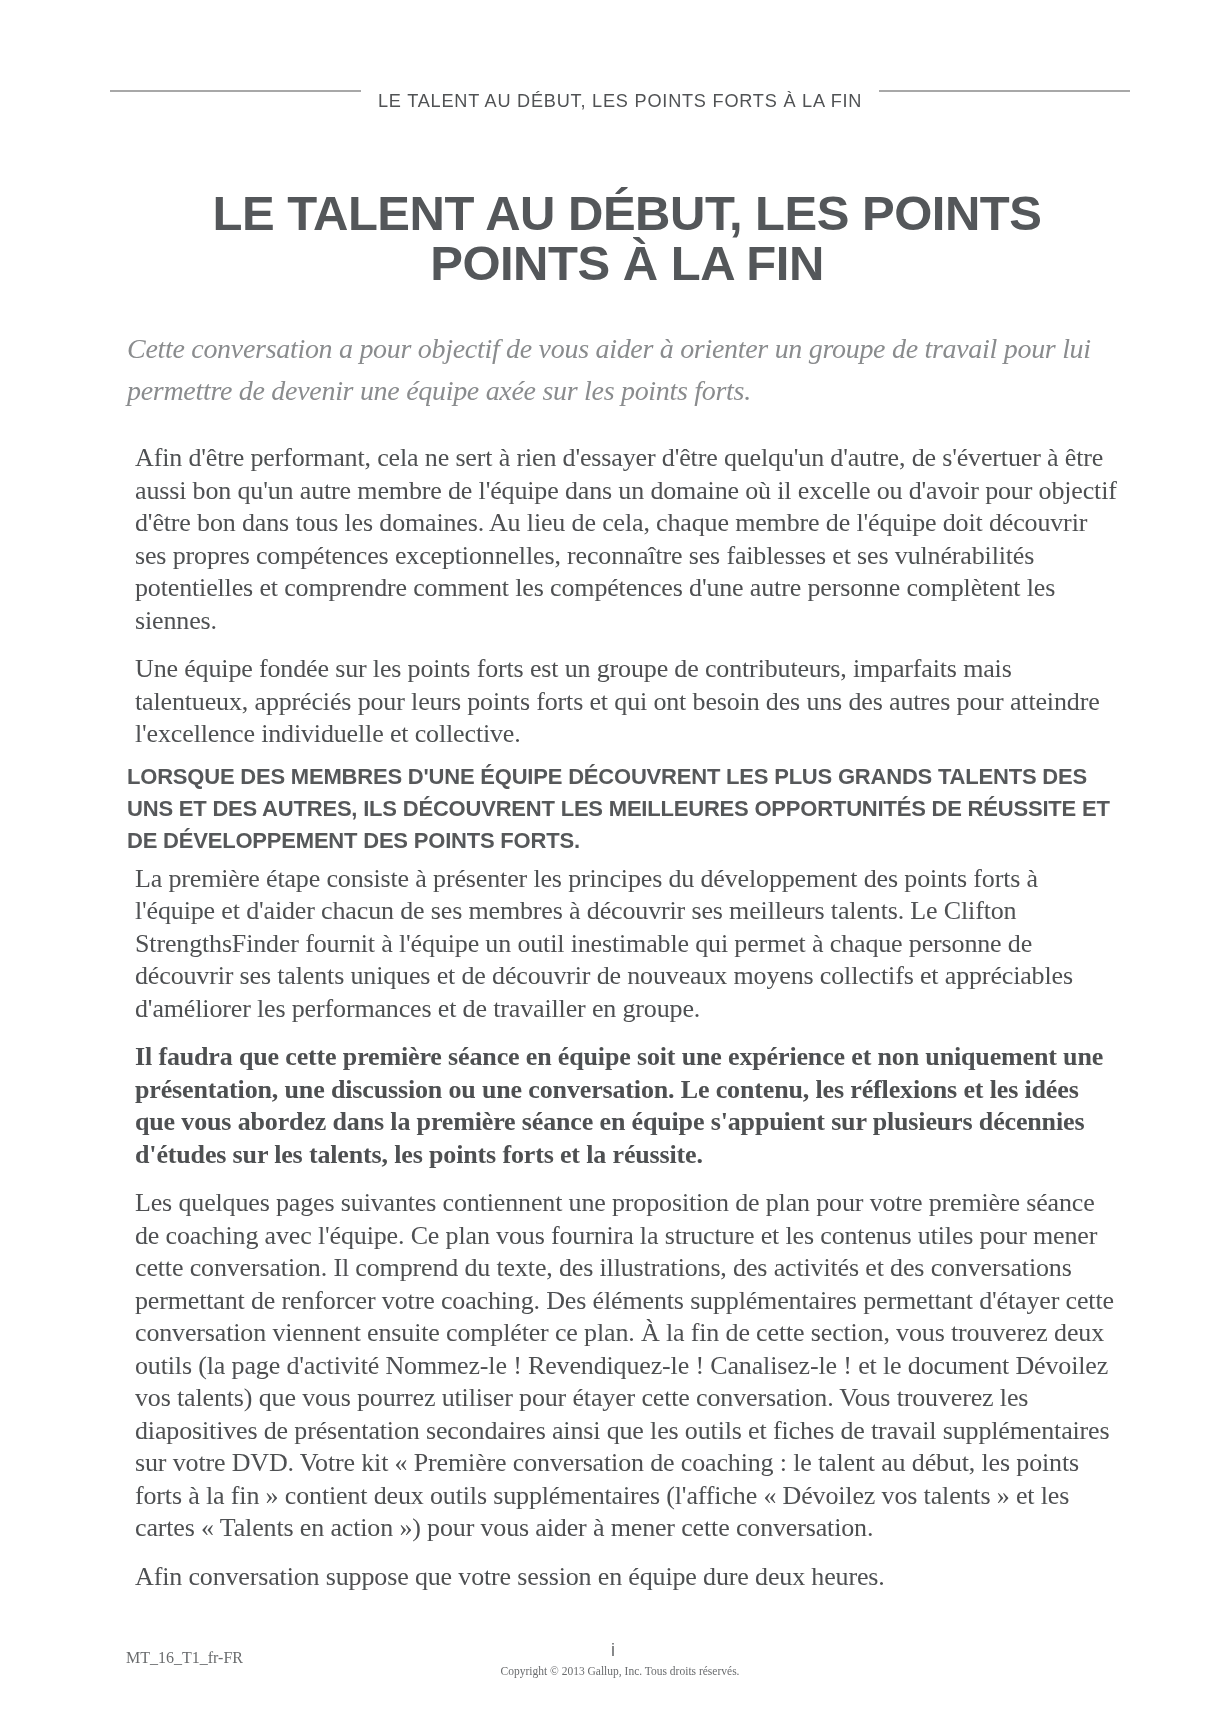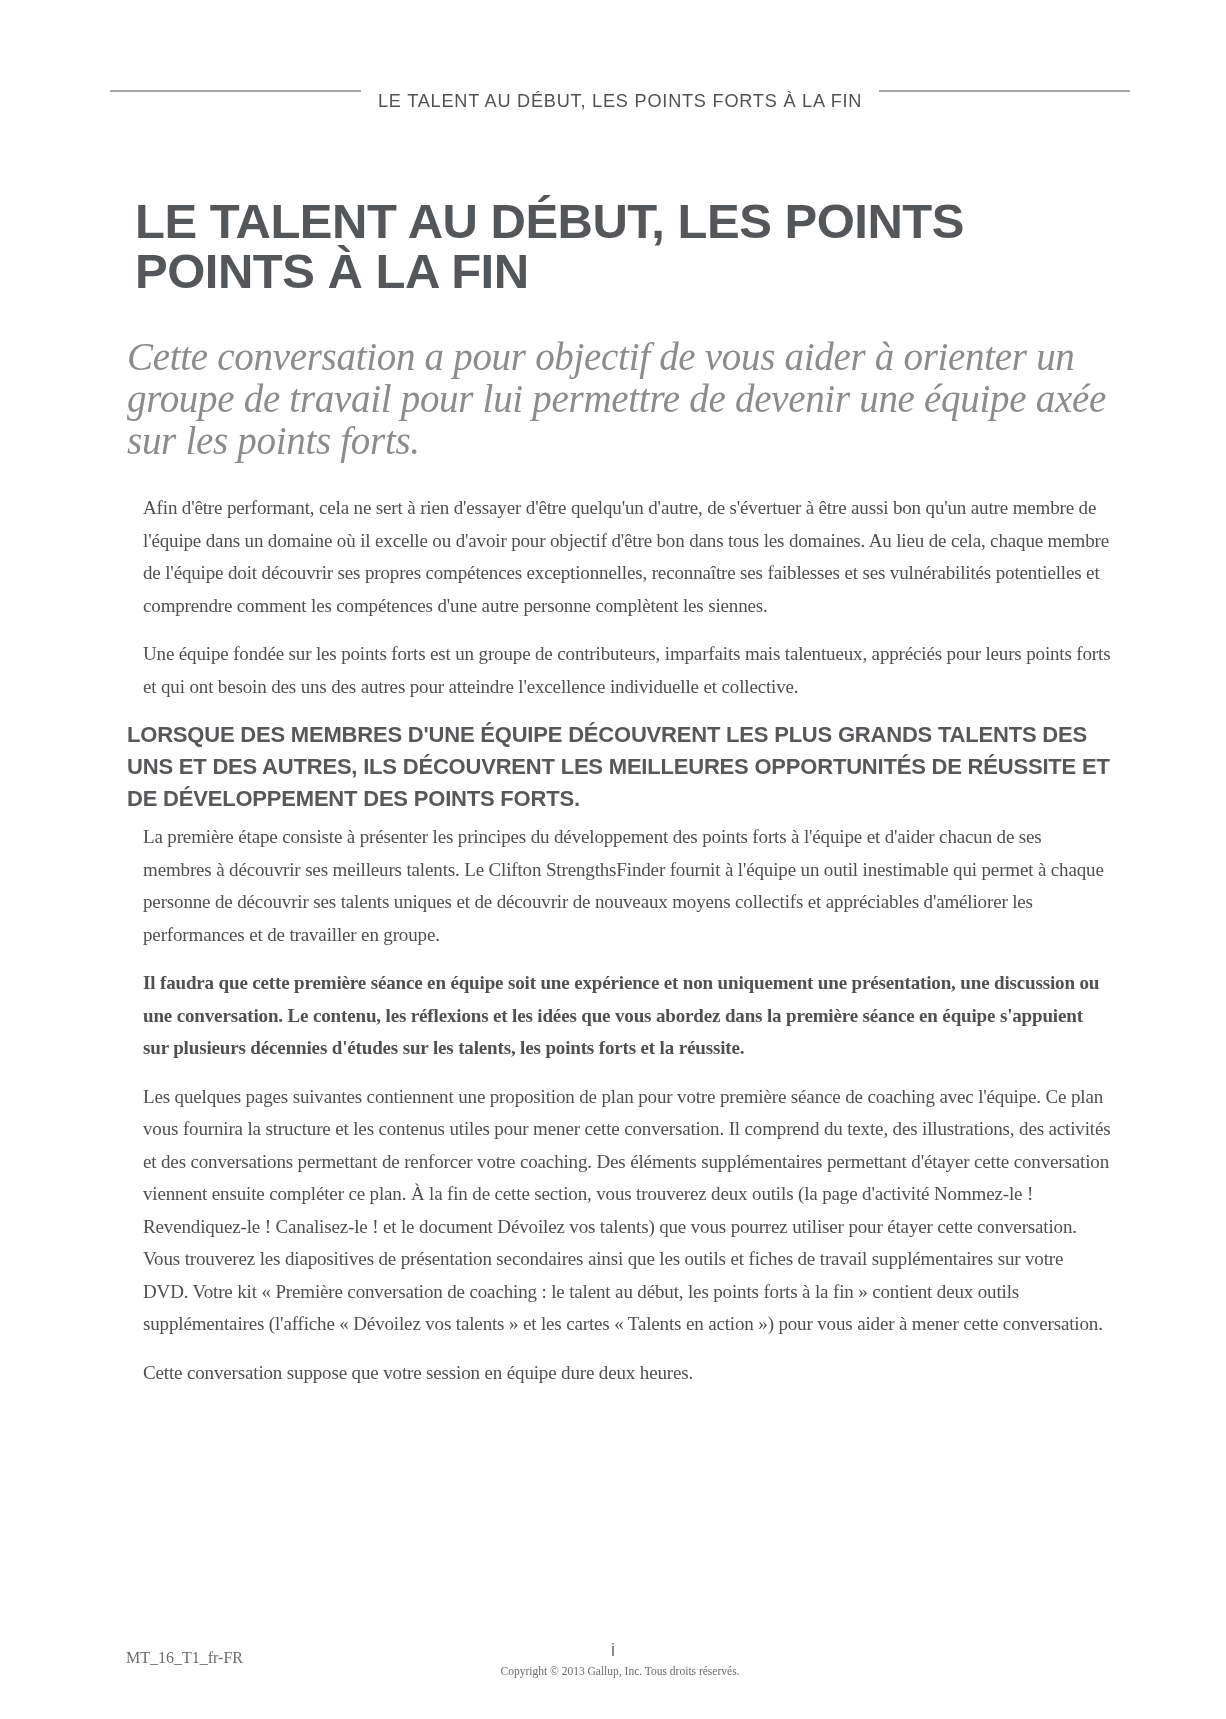--- a/index.html
+++ b/index.html
@@ -37,38 +37,39 @@
       left: 127px;
       top: 188px;
       width: 1000px;
     }
     .page-title {
       font-family: "Liberation Sans", sans-serif;
       font-weight: bold;
       font-size: 49px;
       line-height: 50px;
       color: #54575a;
-      margin: 8px;
+      margin: 0;
       letter-spacing: -0.5px;
+      text-align: center;
     }
     .intro {
       font-family: "Liberation Serif", serif;
       font-style: italic;
-      font-size: 39px;
+      font-size: 28px;
       line-height: 42px;
       color: #8a8c8e;
       margin: 40px 0 0 0;
       letter-spacing: -0.3px;
     }
     .body-p {
       font-family: "Liberation Serif", serif;
-      font-size: 19px;
+      font-size: 26px;
       line-height: 32.5px;
       color: #4e5052;
-      margin: 16px;
+      margin: 8px;
       letter-spacing: -0.15px;
     }
     .p1 { margin-top: 30px; }
     .p2 { margin-top: 16px; font-family: Liberation Serif, serif; }
     .subheading {
       font-family: "Liberation Sans", sans-serif;
       font-size: 22px;
       line-height: 32px;
       color: #56585a;
       margin: 10px 0 0 0;
@@ -126,18 +127,18 @@
   <p class="intro">Cette conversation a pour objectif de vous aider à orienter un groupe de travail pour lui permettre de devenir une équipe axée sur les points forts.</p>
 
   <p class="body-p p1">Afin d'être performant, cela ne sert à rien d'essayer d'être quelqu'un d'autre, de s'évertuer à être aussi bon qu'un autre membre de l'équipe dans un domaine où il excelle ou d'avoir pour objectif d'être bon dans tous les domaines. Au lieu de cela, chaque membre de l'équipe doit découvrir ses propres compétences exceptionnelles, reconnaître ses faiblesses et ses vulnérabilités potentielles et comprendre comment les compétences d'une autre personne complètent les siennes.</p>
   <p class="body-p p2">Une équipe fondée sur les points forts est un groupe de contributeurs, imparfaits mais talentueux, appréciés pour leurs points forts et qui ont besoin des uns des autres pour atteindre l'excellence individuelle et collective.</p>
 
   <h2 class="subheading">LORSQUE DES MEMBRES D'UNE ÉQUIPE DÉCOUVRENT LES PLUS GRANDS TALENTS DES UNS ET DES AUTRES, ILS DÉCOUVRENT LES MEILLEURES OPPORTUNITÉS DE RÉUSSITE ET DE DÉVELOPPEMENT DES POINTS FORTS.</h2>
 
   <p class="body-p p3">La première étape consiste à présenter les principes du développement des points forts à l'équipe et d'aider chacun de ses membres à découvrir ses meilleurs talents. Le Clifton StrengthsFinder fournit à l'équipe un outil inestimable qui permet à chaque personne de découvrir ses talents uniques et de découvrir de nouveaux moyens collectifs et appréciables d'améliorer les performances et de travailler en groupe.</p>
   <p class="body-p p4">Il faudra que cette première séance en équipe soit une expérience et non uniquement une présentation, une discussion ou une conversation. Le contenu, les réflexions et les idées que vous abordez dans la première séance en équipe s'appuient sur plusieurs décennies d'études sur les talents, les points forts et la réussite.</p>
   <p class="body-p p5">Les quelques pages suivantes contiennent une proposition de plan pour votre première séance de coaching avec l'équipe. Ce plan vous fournira la structure et les contenus utiles pour mener cette conversation. Il comprend du texte, des illustrations, des activités et des conversations permettant de renforcer votre coaching. Des éléments supplémentaires permettant d'étayer cette conversation viennent ensuite compléter ce plan. À la fin de cette section, vous trouverez deux outils (la page d'activité Nommez-le ! Revendiquez-le ! Canalisez-le ! et le document Dévoilez vos talents) que vous pourrez utiliser pour étayer cette conversation. Vous trouverez les diapositives de présentation secondaires ainsi que les outils et fiches de travail supplémentaires sur votre DVD. Votre kit « Première conversation de coaching : le talent au début, les points forts à la fin » contient deux outils supplémentaires (l'affiche « Dévoilez vos talents » et les cartes « Talents en action ») pour vous aider à mener cette conversation.</p>
-  <p class="body-p p6">Cette conversation suppose que votre session en équipe dure deux heures.</p>
+  <p class="body-p p6">Afin conversation suppose que votre session en équipe dure deux heures.</p>
 </div>
 
 <div class="footer-code">MT_16_T1_fr-FR</div>
 <div class="page-number">i</div>
 <div class="copyright">Copyright © 2013 Gallup, Inc. Tous droits réservés.</div>
 
 </body></html>

